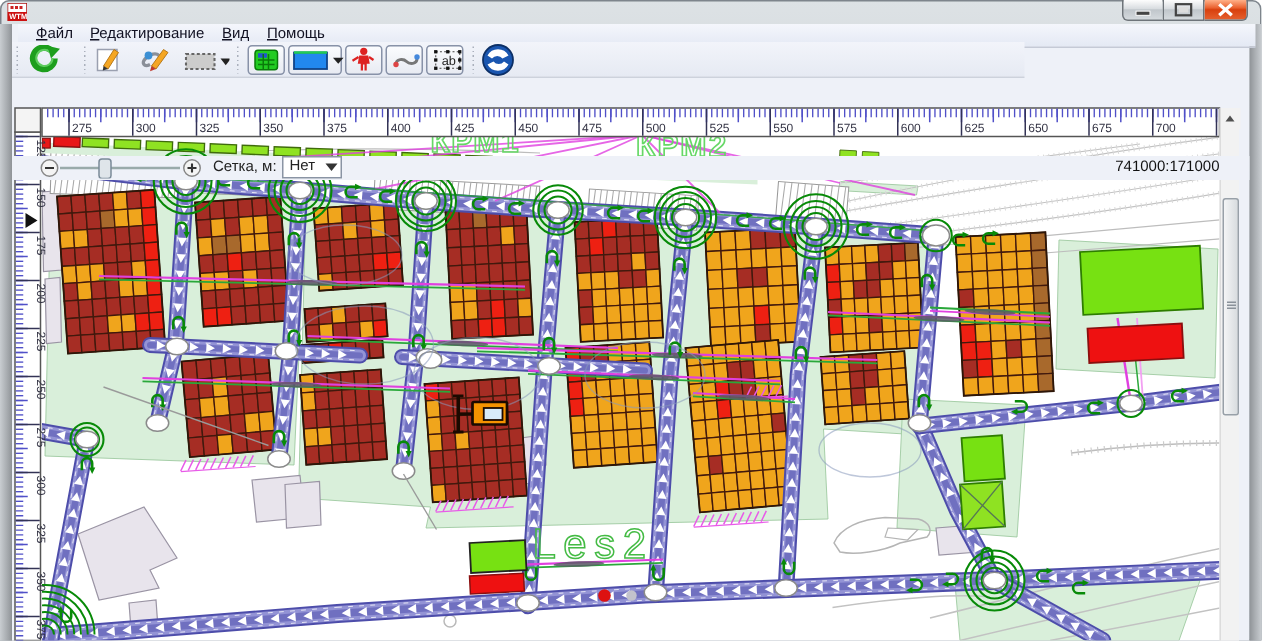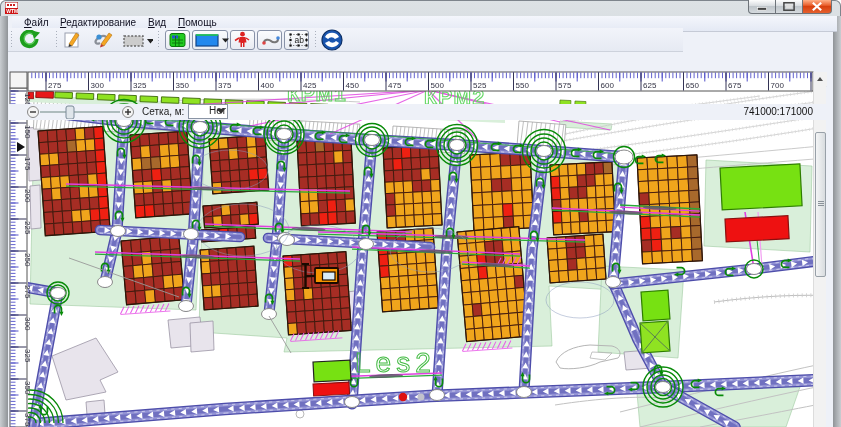--- a/index.html
+++ b/index.html
@@ -19,21 +19,21 @@
 .glyph{position:absolute;left:0;top:0;width:100%;height:100%;}
 #menubar{position:absolute;left:12px;top:16px;width:825px;height:16px;background:linear-gradient(180deg,#f4f6fc,#e4e9f4);border-bottom:1px solid #c5cad6;font-size:10px;color:#111122;}
 #menubar span{position:absolute;top:1px;}
 #menubar u{text-decoration:underline;}
 #toolbar{position:absolute;left:8px;top:28px;width:675px;height:24px;background:linear-gradient(180deg,#f2f4fa,#e6eaf3);border-bottom:1px solid #cdd2dc;}
 .tsep{position:absolute;top:3px;width:1px;height:18px;background:repeating-linear-gradient(180deg,#aab0bc 0 1px,transparent 1px 3px);}
 .tbtn{position:absolute;top:2px;height:20px;border:1px solid #8892a8;border-radius:3px;background:linear-gradient(180deg,#fbfcfe,#e8ebf2);}
 #sliderrow{position:absolute;left:8px;top:56px;width:825px;height:16px;background:#eef1f8;font-size:10px;color:#222;margin-top:48px;}
 #coords{position:absolute;right:20px;top:2px;font-size:10px;color:#111;}
 #gridlbl{position:absolute;left:134px;top:2px;}
-#combo{position:absolute;left:180px;top:0px;width:40px;height:15px;border:1px solid #8a94a4;background:#ffffff;font-size:10px;padding-left:20px;}
+#combo{position:absolute;left:180px;top:0px;width:40px;height:15px;border:1px solid #8a94a4;background:#ffffff;font-size:10px;padding-left:4px;}
 #combo .arr{position:absolute;right:2px;top:4px;width:0;height:0;border-left:4px solid transparent;border-right:4px solid transparent;border-top:5px solid #333;}
 #mapsvg{position:absolute;left:0;top:0;}
 #lborder{position:absolute;left:0;top:16px;width:8px;height:411px;background:linear-gradient(90deg,#c9cdd1,#a7abaf 60%,#8f9397);}
 #rborder{position:absolute;left:833px;top:16px;width:8px;height:411px;background:linear-gradient(90deg,#8f9397,#a7abaf 40%,#c9cdd1);}
 #vscroll{position:absolute;left:813px;top:72px;width:13px;height:355px;background:#f2f2f2;border-left:1px solid #dcdcdc;}
 #vthumb{position:absolute;left:1px;top:60px;width:11px;height:145px;border:1px solid #98a0a8;border-radius:2px;background:linear-gradient(90deg,#f4f5f6,#d8dcdf);}
 #vthumb .grip{position:absolute;left:2px;top:68px;width:6px;height:1px;background:#8a929a;box-shadow:0 2px #8a929a,0 4px #8a929a;}
 #vup{position:absolute;left:0px;top:0px;width:13px;height:14px;background:#f2f2f2;}
 #vup:after{content:"";position:absolute;left:3px;top:5px;border-left:3.5px solid transparent;border-right:3.5px solid transparent;border-bottom:4px solid #505050;}
 </style></head>

